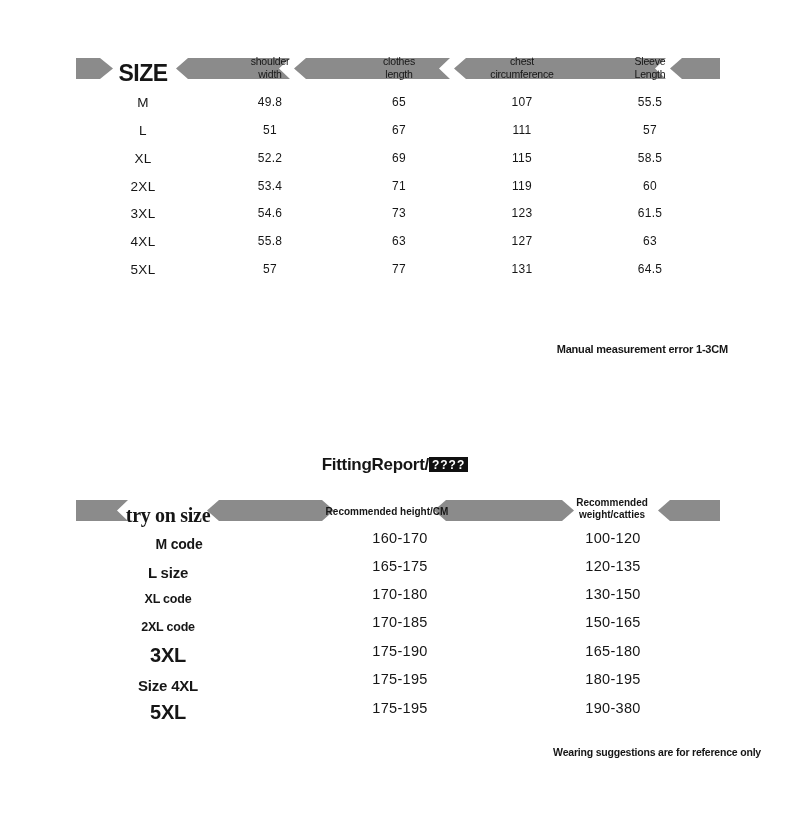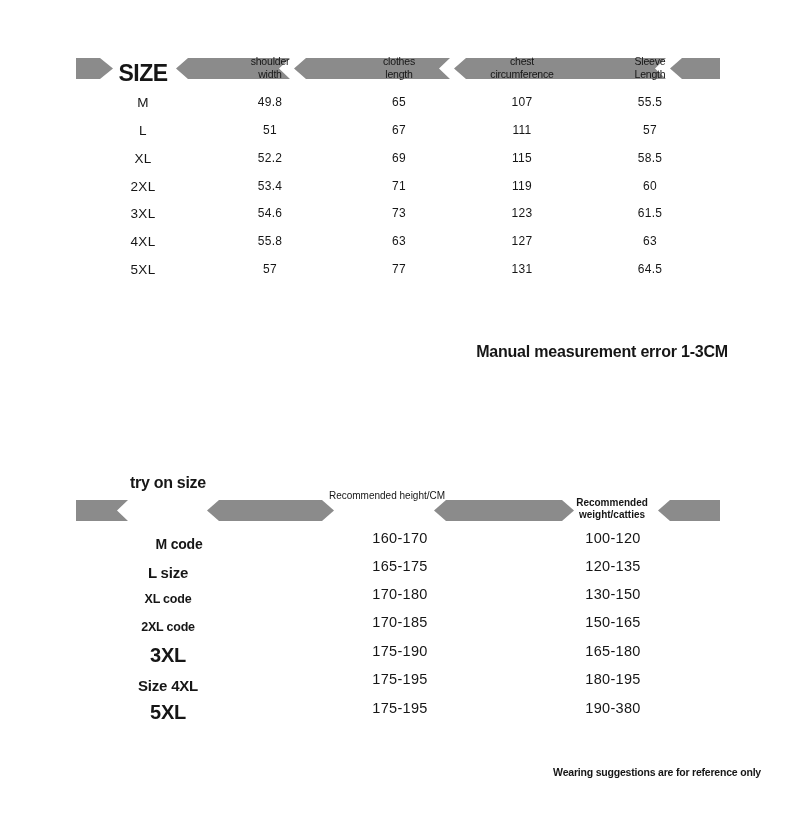--- a/index.html
+++ b/index.html
@@ -25,40 +25,40 @@
   .seg{position:absolute;top:0;height:21px;background:#8b8b8b;}
   .flatL-tipR{clip-path:polygon(0 0, calc(100% - 13px) 0, 100% 50%, calc(100% - 13px) 100%, 0 100%);}
   .flatL-notchR{clip-path:polygon(0 0, 100% 0, calc(100% - 11px) 50%, 100% 100%, 0 100%);}
   .tipL-notchR{clip-path:polygon(0 50%, 12px 0, 100% 0, calc(100% - 11px) 50%, 100% 100%, 12px 100%);}
   .tipL-flatR{clip-path:polygon(0 50%, 12px 0, 100% 0, 100% 100%, 12px 100%);}
   .tipL-tipR{clip-path:polygon(0 50%, 12px 0, calc(100% - 12px) 0, 100% 50%, calc(100% - 12px) 100%, 12px 100%);}
   
   .hlabel{position:absolute;transform:translateX(-50%);text-align:center;white-space:nowrap;}
   .size-big{top:60px;left:143px;font-size:23px;font-weight:700;letter-spacing:-0.5px;}
   .col2line{top:55px;font-size:10.5px;font-weight:400;line-height:13px;letter-spacing:-0.2px;}
-  .tryon{top:474px;left:168px;font-size:16px;font-weight:700;letter-spacing:-0.3px;}
-  .hcm{top:490px;left:387px;font-size:10px;font-weight:400;}
+  .tryon{top:504px;left:168px;font-size:20px;font-weight:700;letter-spacing:-0.3px;font-family:Liberation Serif, serif;}
+  .hcm{top:506px;left:387px;font-size:10px;font-weight:700;}
   .wcat{top:497px;left:612px;font-size:10px;font-weight:700;line-height:12px;}
   
   .row{position:absolute;left:0;right:0;height:28px;}
   .c{position:absolute;transform:translateX(-50%);white-space:nowrap;}
   .t1 .c{font-size:12px;letter-spacing:0.3px;top:3px;}
   .t1 .c.szcol{font-size:13.5px;}
   .c1{left:143px}.c2{left:270px}.c3{left:399px}.c4{left:522px}.c5{left:650px}
   .d1{left:168px}.d2{left:400px}.d3{left:613px}
   .t2 .c{font-size:14.5px;letter-spacing:0.3px;top:1px;}
   .t2 .lbl{top:7px;font-weight:700;letter-spacing:-0.2px;}
   .t2 .lbl-md{font-size:14px;margin-left:11px;}
   .t2 .lbl-md2{font-size:15px;}
   .t2 .lbl-sm{font-size:12.5px;}
   .t2 .lbl-lg{font-size:20px;top:2px;}
   
   .note{position:absolute;font-weight:700;white-space:nowrap;letter-spacing:-0.2px;}
-  .note1{top:343px;right:62px;font-size:16px;}
-  .note2{top:766px;right:29px;font-size:10.5px;}
+  .note1{top:343px;right:62px;font-size:11px;}
+  .note2{top:746px;right:29px;font-size:10.5px;}
 </style>
 </head>
 <body>
 
 <div class="canvas">
 
 
   <div class="band band-t1">
     <div class="seg flatL-tipR" style="left:76px;width:37px;"></div>
     <div class="seg tipL-notchR" style="left:176px;width:114px;"></div>
@@ -132,20 +132,23 @@
       <span class="c c1 szcol">5XL</span>
       <span class="c c2">57</span>
       <span class="c c3">77</span>
       <span class="c c4">131</span>
       <span class="c c5">64.5</span>
     </div>
   </div>
 
   <div class="note note1">Manual measurement error 1-3CM</div>
 
+  <div class="title title2">
+    <span>FittingReport/</span><span class="tofu">????</span>
+  </div>
 
   <div class="band band-t2">
     <div class="seg flatL-notchR" style="left:76px;width:52px;"></div>
     <div class="seg tipL-tipR" style="left:207px;width:127px;"></div>
     <div class="seg tipL-tipR" style="left:434px;width:140px;"></div>
     <div class="seg tipL-flatR" style="left:658px;width:62px;"></div>
   </div>
 
   <div class="hlabel tryon">try on size</div>
   <div class="hlabel hcm">Recommended height/CM</div>

